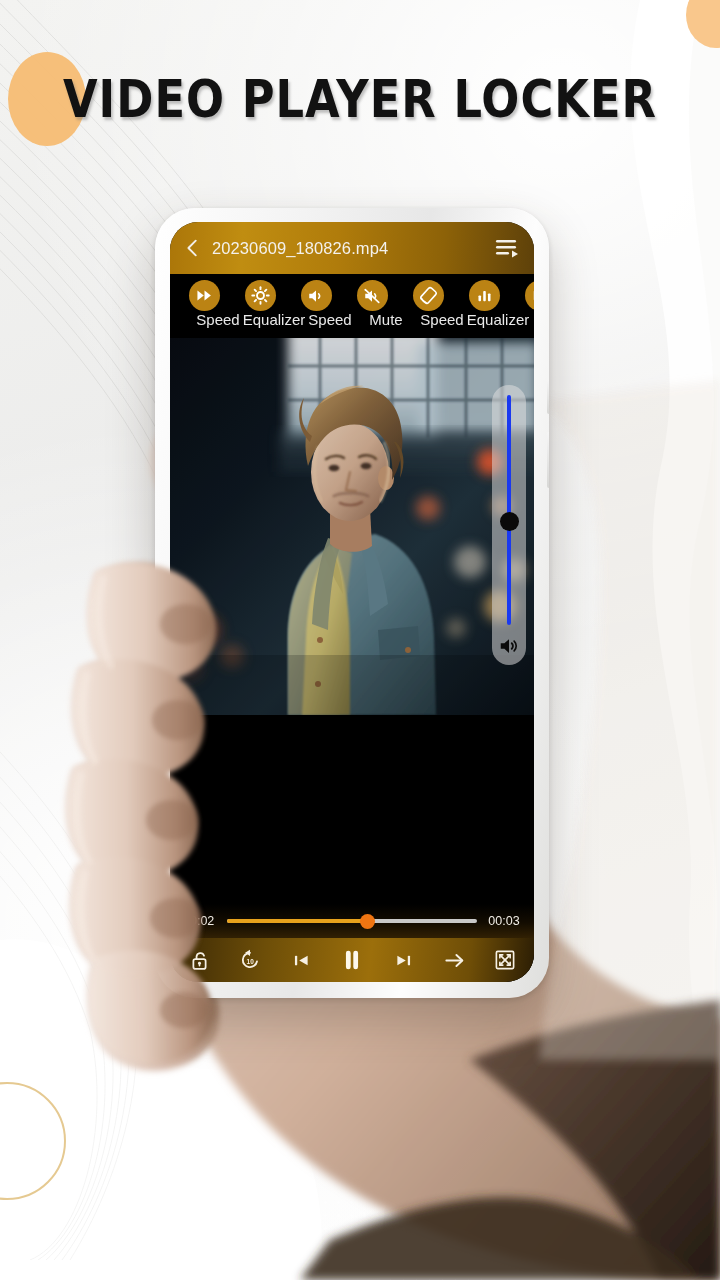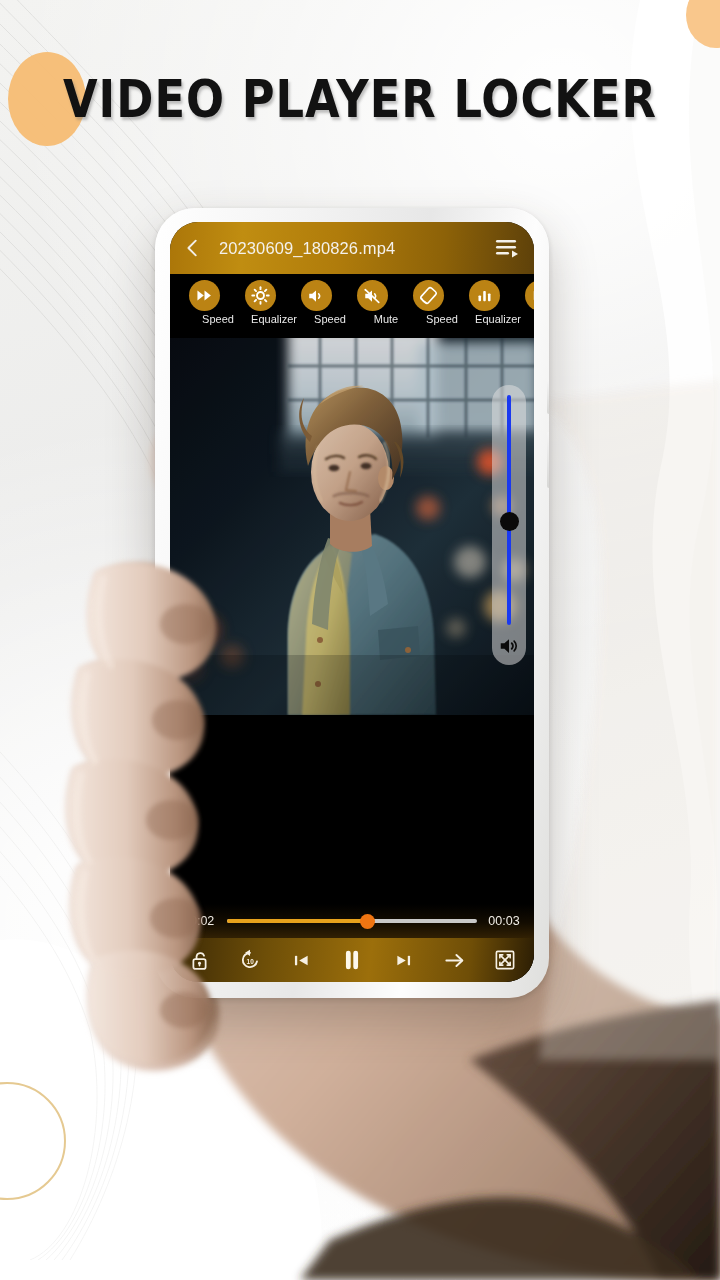--- a/index.html
+++ b/index.html
@@ -115,21 +115,21 @@
     align-items: center;
     padding: 0 14px 0 12px;
     background: linear-gradient(93deg, #ab7609 0%, #c08d11 20%, #b07c0b 46%, #8d6208 75%, #5e410a 100%);
   }
   .back-chevron {
     width: 22px; height: 30px;
     flex: 0 0 22px;
     display: flex; align-items: center; justify-content: center;
   }
   .appbar-title {
-    margin-left: 15px;
+    margin-left: 8px;
     color: #f4f1ec;
     font-size: 16.5px;
     letter-spacing: .1px;
     white-space: nowrap;
     overflow: hidden;
     text-overflow: ellipsis;
     flex: 1 1 auto;
   }
   .playlist-icon { width: 26px; height: 26px; flex: 0 0 26px; }
 
@@ -151,21 +151,21 @@
     gap: 3px;
   }
   .tool-ico {
     width: 31px; height: 31px;
     border-radius: 50%;
     background: #bb8314;
     display: flex; align-items: center; justify-content: center;
   }
   .tool-label {
     color: #e9e9e9;
-    font-size: 11px;
+    font-size: 15px;
     line-height: 11px;
     white-space: nowrap;
     margin-left: 28px;
   }
 
   
   .video-area {
     position: relative;
     flex: 1 1 auto;
     background: #000;

